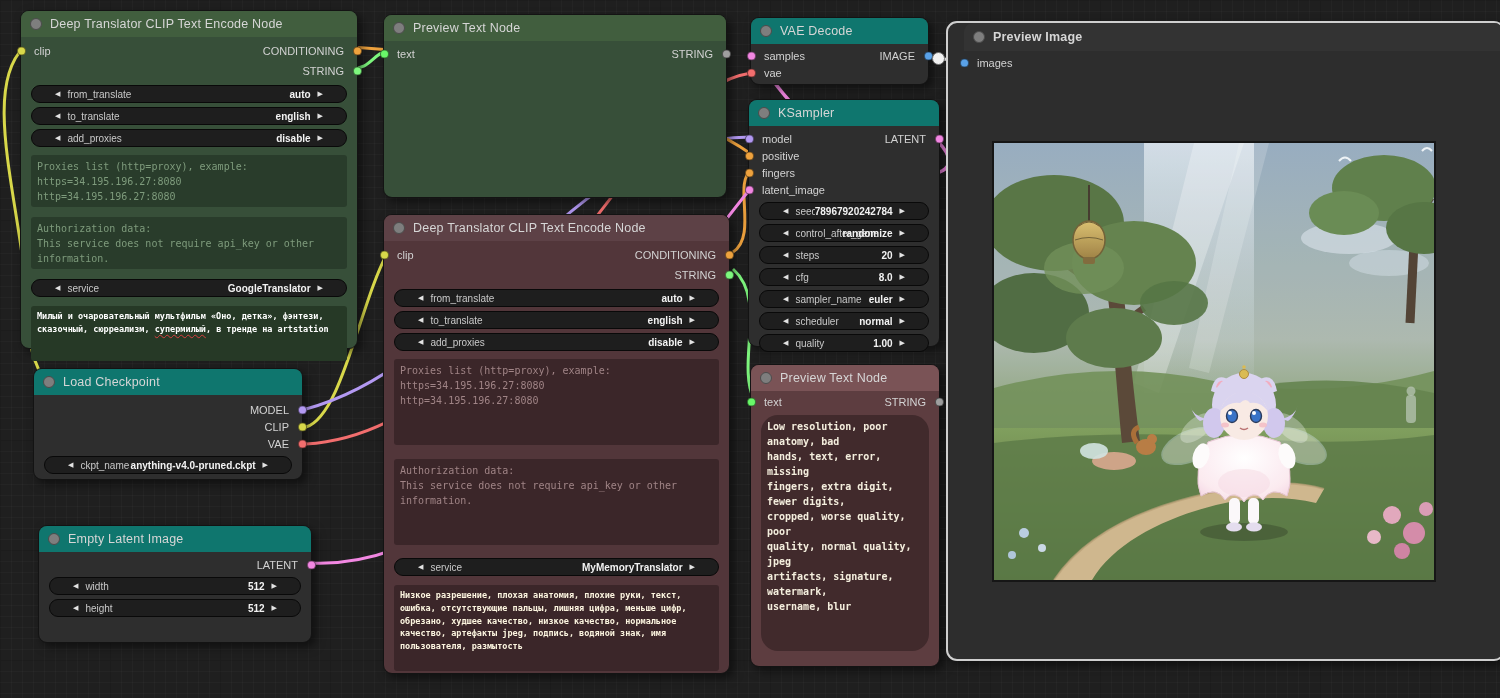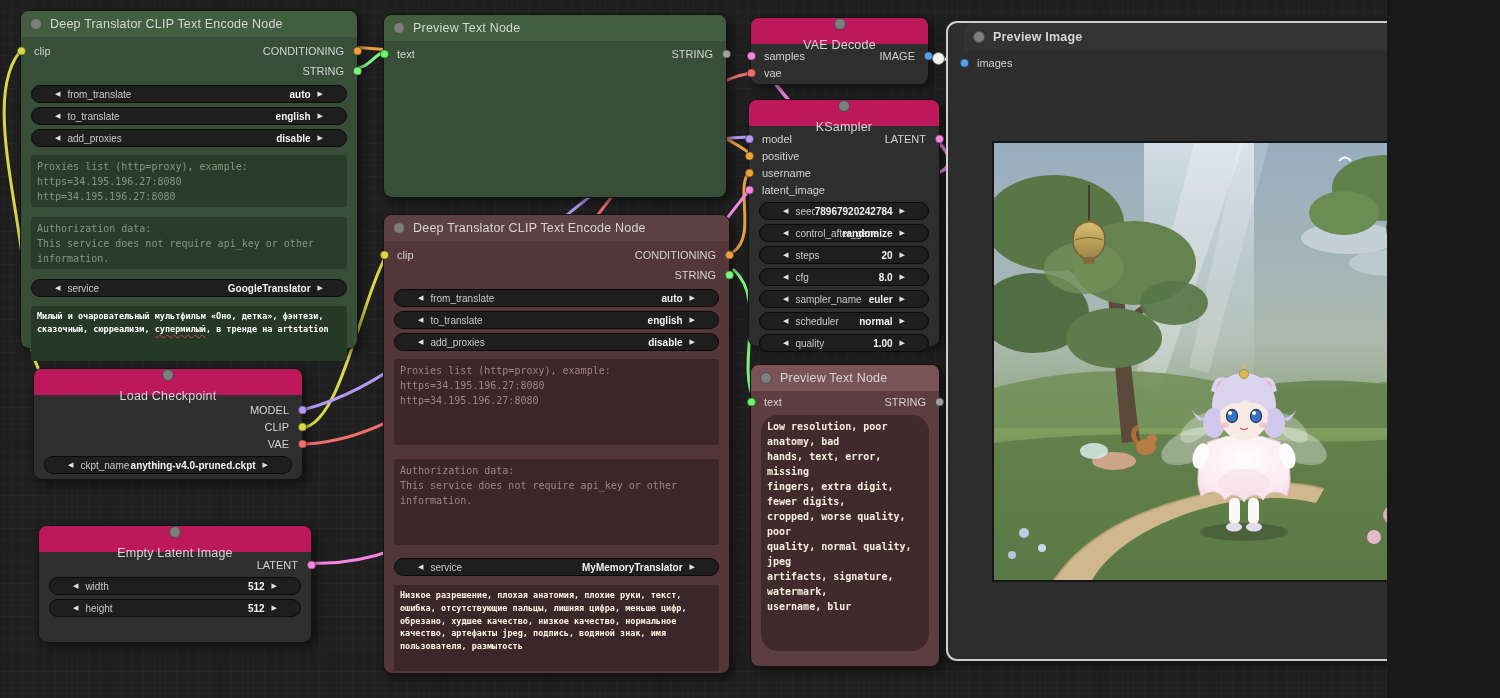--- a/index.html
+++ b/index.html
@@ -1,17 +1,17 @@
 <!DOCTYPE html>
 <html><head>
 <meta charset="utf-8">
 <style>
   html,body{margin:0;padding:0;background:#191919;}
   .canvas{
-    position:relative;width:1387px;height:698px;overflow:hidden;
+    position:relative;width:1500px;height:698px;overflow:hidden;
     background-color:#1f1f1f;
     background-image:
       linear-gradient(rgba(255,255,255,.022) 1px, transparent 1px),
       linear-gradient(90deg, rgba(255,255,255,.022) 1px, transparent 1px),
       linear-gradient(rgba(0,0,0,.25) 1px, transparent 1px),
       linear-gradient(90deg, rgba(0,0,0,.25) 1px, transparent 1px);
     background-size:11px 11px,11px 11px,110px 110px,110px 110px;
     font-family:"Liberation Sans",sans-serif;
   }
   .wires{position:absolute;left:0;top:0;z-index:0;}
@@ -46,21 +46,21 @@
   .n-red{background:#52363a;}
   .n-red .hdr{background:#5d4146;}
   .ta.r-ph{background:#3b2629;color:#a08486;}
   .ta.r-tx{background:#3b2629;color:#fdf6e0;font-weight:bold;font-size:8.5px;}
   
   .n-redp{background:#5d3d40;}
   .n-redp .hdr{background:#7a5356;}
   .ta.rp-tx{background:#412a2c;color:#f4eedd;font-weight:bold;font-size:10px;border-radius:17px;}
   
   .n-gray{background:#2e2e2e;}
-  .n-gray .hdr{background:#be185d;flex-direction:column;}
+  .n-gray .hdr{background:#0f766e;}
   
   .n-sel{background:#2d2d2d;border:2px solid #cfcfcf;border-radius:11px;padding-left:16px;}
   .n-sel .hdr{background:#333333;border-radius:9px 9px 0 0;}
   .imgbox{position:absolute;left:44px;top:118px;width:440px;height:437px;
           border:2px solid #161616;box-sizing:content-box;background:#555;}
   .reroute{position:absolute;z-index:2;width:11px;height:11px;border-radius:50%;
            background:#f2f2f2;border:1px solid #6f6f6f;}
 </style>
 </head>
 <body>
@@ -170,21 +170,21 @@
       <span>model</span>
       <span class="outlbl">LATENT</span>
       <span class="dot dotr" style="background:#f287e2"></span>
     </div>
     <div class="prow s">
       <span class="dot dotl" style="background:#eea23e"></span>
       <span>positive</span>
     </div>
     <div class="prow s">
       <span class="dot dotl" style="background:#eea23e"></span>
-      <span>username</span>
+      <span>fingers</span>
     </div>
     <div class="prow s">
       <span class="dot dotl" style="background:#f287e2"></span>
       <span>latent_image</span>
     </div>
     <div class="w">
       <span class="arr">◀</span>
       <span class="lbl">seed</span>
       <span class="val">78967920242784</span>
       <span class="arr">▶</span>

